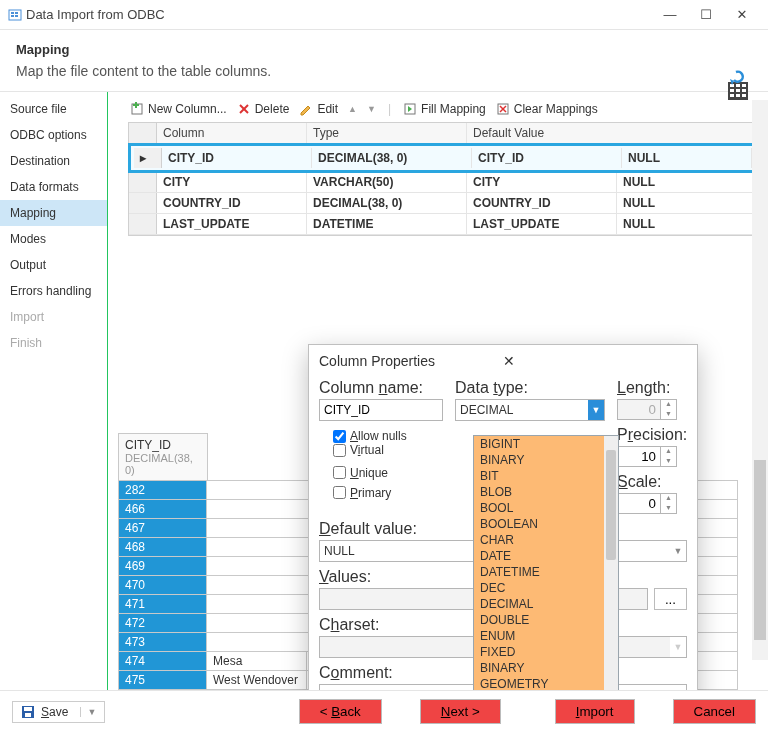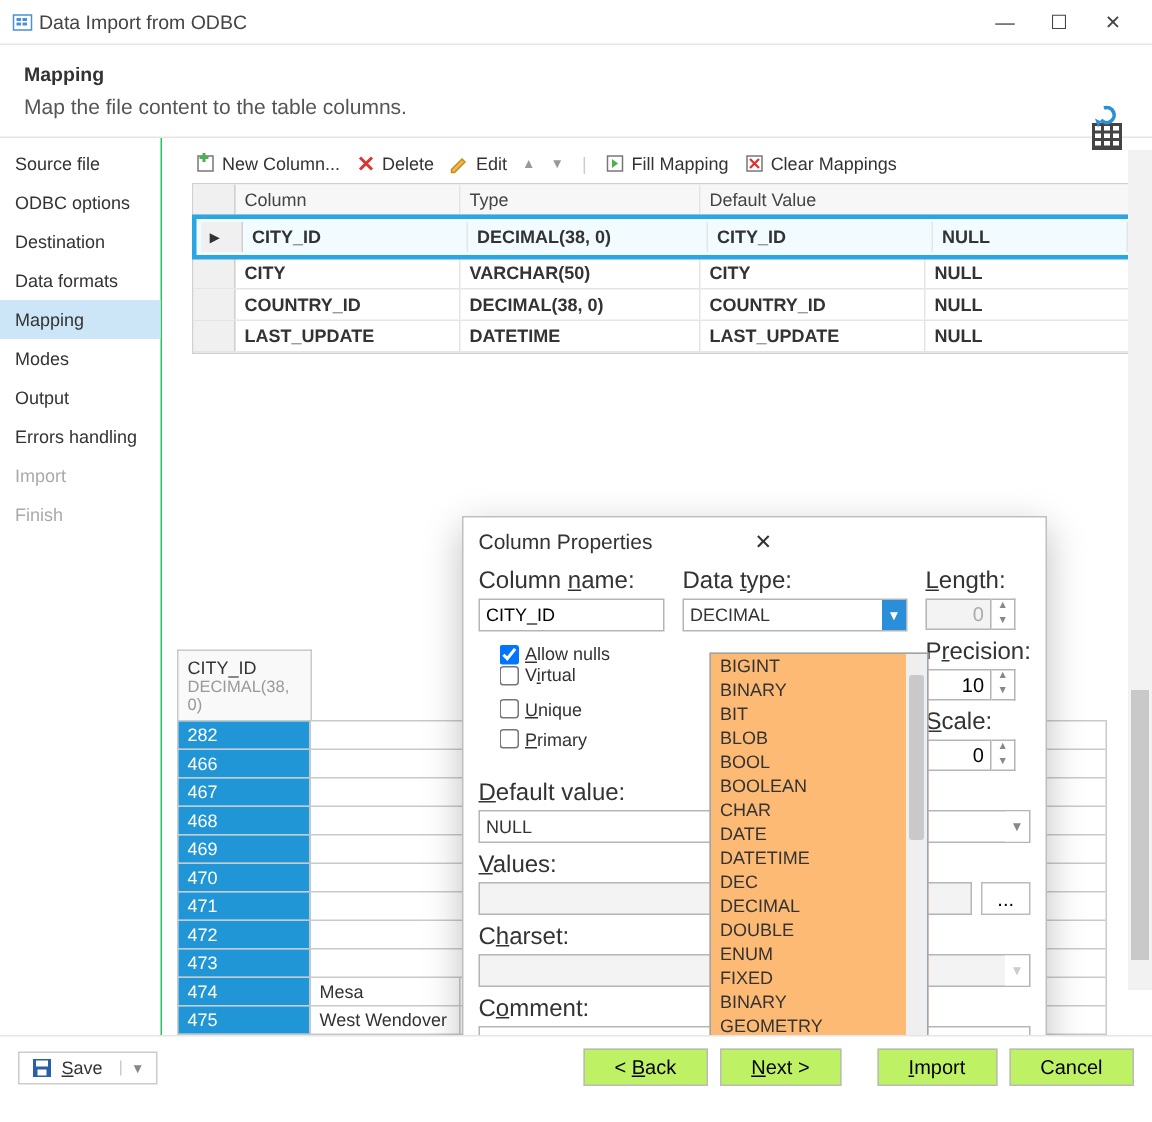--- a/index.html
+++ b/index.html
@@ -99,32 +99,32 @@
   .sel .selval{ flex:1;}
   .sel .caret{ width:16px; background:#2a8ed9; color:#fff; text-align:center; font-size:9px; margin:-3px -4px -3px 4px; padding:5px 0;}
   .num { display:flex; width:64px; }
   .num input{ width:44px; text-align:right; padding:2px 4px; border:1px solid #b5b5b5;}
   .num .spin { width:16px; border:1px solid #b5b5b5; border-left:none; display:flex; flex-direction:column; font-size:7px; color:#888;}
   .num .spin div{flex:1; text-align:center; line-height:8px;}
   .lbl-dis { color:#999;}
   .chk { display:flex; align-items:center; gap:4px; margin-right:12px;}
   .chk input{ margin:0;}
   .btn { border:1px solid #bbb; padding:3px 16px; background:#fff; cursor:default;}
-  .btn.flat { background:#bef264;}
+  .btn.flat { background:#ef4444;}
   .dropdown-pop {
     position:absolute; left:164px; top:62px; width:146px;
     background:#fdba74; border:1px solid #9aa5ad; max-height:260px; overflow:hidden;
     z-index:60;
   }
   .dropdown-pop .scroll { position:absolute; right:0; top:0; bottom:0; width:14px; background:#efefef;}
   .dropdown-pop .scroll .thumb{ position:absolute; top:14px; left:2px; right:2px; height:110px; background:#c9c9c9; border-radius:2px;}
   .dropdown-pop .ditem { padding:1px 6px; font-size:12px; cursor:default;}
   .footer {
     display:flex; align-items:center; padding:8px 12px;
-    border-top:1px solid #e5e5e5; background:#fff;
+    border-top:1px solid #e5e5e5; background:#fff;gap:30px;
   }
   .footer .save { display:flex; align-items:center; gap:6px; border:1px solid #ccc; padding:3px 8px;}
   .footer .save .dd { border-left:1px solid #ccc; margin-left:6px; padding-left:6px; color:#888; font-size:9px;}
   .footer .spacer{ flex:1;}
   .footer .btn { padding:4px 20px;}
   svg { display:block;}
   .main-scroll { position:absolute; right:0; top:8px; width:16px; height:560px; background:#f2f2f2;}
   .main-scroll .mthumb{ position:absolute; top:360px; left:2px; right:2px; height:180px; background:#c9c9c9;}
 </style>
 </head>

